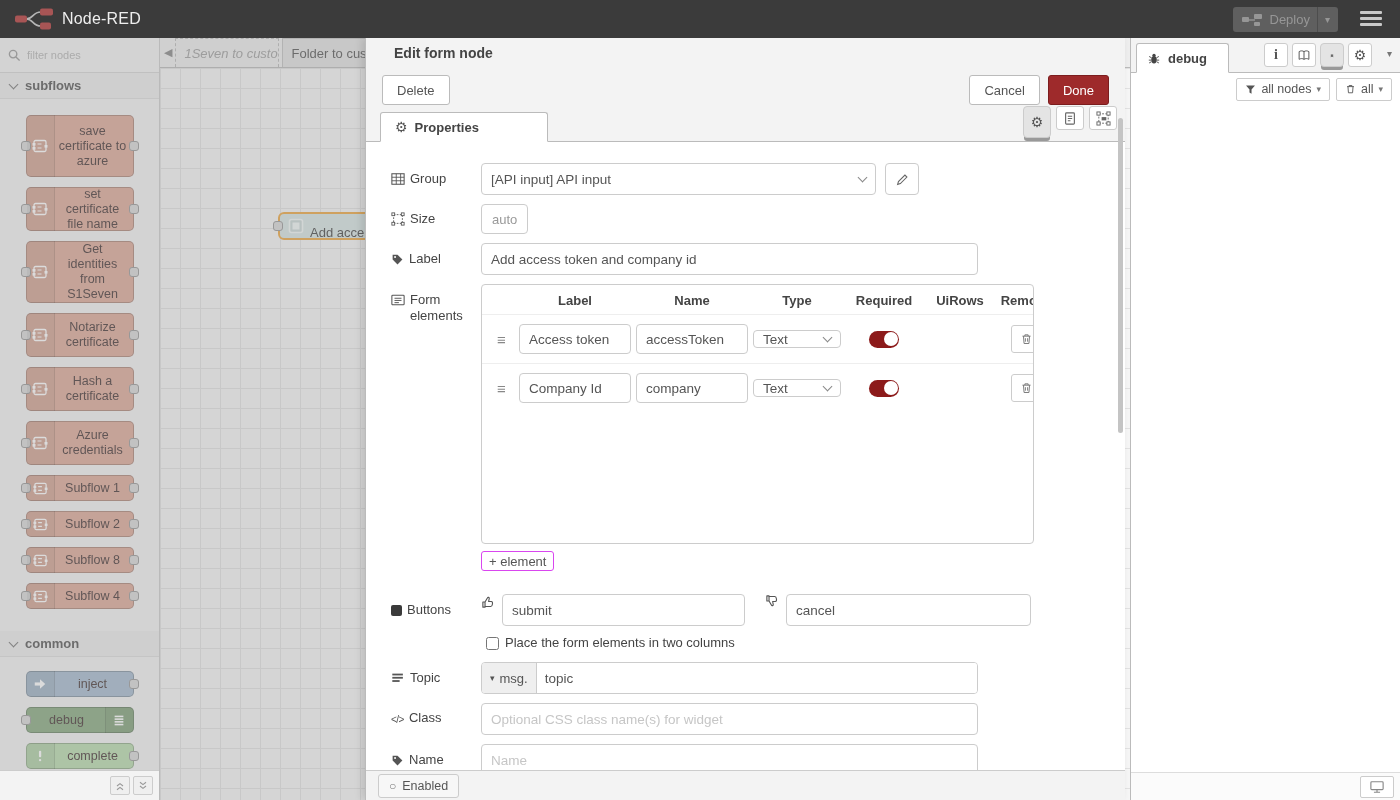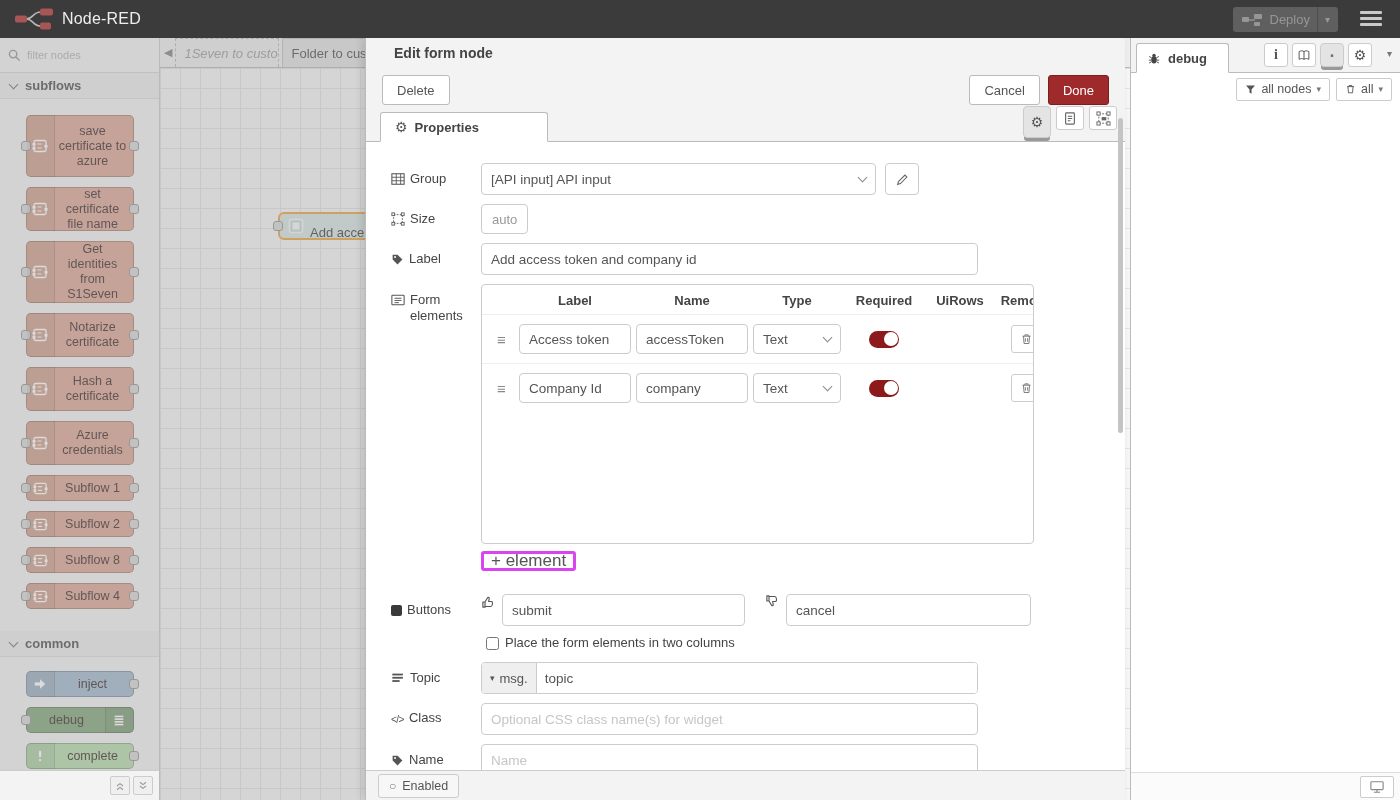--- a/index.html
+++ b/index.html
@@ -101,28 +101,28 @@
     color:#999; display:inline-flex; align-items:center; cursor:pointer; }
 
   .ftable { width:553px; border:1px solid #ccc; border-radius:4px; height:260px; position:relative; overflow:hidden; }
   .fthead { display:grid; grid-template-columns:26px 112px 112px 88px 76px 66px 56px; gap:5px;
     padding:8px 6px 6px 6px; font-weight:bold; color:#444; font-size:13px; }
   .fthead span { text-align:center; }
   .ftrow { display:grid; grid-template-columns:26px 112px 112px 88px 76px 66px 56px; gap:5px;
     padding:9px 6px; align-items:center; border-top:1px solid #eee; }
   .drag { color:#888; font-size:15px; text-align:center; cursor:grab; letter-spacing:-1px; }
   .ftrow .inp { width:100%; height:30px; }
-  .ftrow .sel { height:30px; }
+  .ftrow .sel { height:18px; }
   .togc, .remc { display:flex; justify-content:center; }
   .toggle { width:30px; height:17px; background:#8C1A1A; border-radius:9px; position:relative; cursor:pointer; }
   .toggle .knob { position:absolute; right:1.5px; top:1.5px; width:14px; height:14px; background:#fff; border-radius:50%; }
   .trashb { width:30px; height:28px; border:1px solid #ccc; border-radius:3px; background:#fff;
     display:flex; align-items:center; justify-content:center; cursor:pointer; color:#777; }
-  .addel { margin:7px 14px 14px 0; height:20px; padding:0 7px; border:3px solid #d946ef; border-radius:3px;
-    background:#fff; font-size:17px; color:#555; display:inline-flex; align-items:center; cursor:pointer; }
+  .addel { margin:7px 14px 14px 0; height:20px; padding:0 7px; border:1px solid #d946ef; border-radius:3px;
+    background:#fff; font-size:13px; color:#555; display:inline-flex; align-items:center; cursor:pointer; }
   .ckrow { margin:3px 0 12px 0; display:flex; align-items:flex-end; gap:6px; color:#444; }
   .ckrow input { width:13px; height:13px; }
   .typed { width:497px; height:32px; border:1px solid #ccc; border-radius:4px; display:flex; overflow:hidden; }
   .typed .pref { background:#efefef; border-right:1px solid #ccc; display:flex; align-items:center;
     gap:5px; padding:0 8px; color:#555; cursor:pointer; }
   .typed .pref .tri { font-size:9px; color:#555; }
   .typed input { border:none; outline:none; flex:1; padding:0 8px; font-size:13.5px; color:#555; font-family:inherit; }
   .tfoot { position:absolute; left:0; right:0; bottom:0; height:30px; background:#f3f3f3;
     border-top:1px solid #ccc; display:flex; align-items:center; padding:0 12px; z-index:11;}
   .enb { height:24px; padding:0 10px; border:1px solid #ccc; border-radius:3px; background:#f7f7f7;

